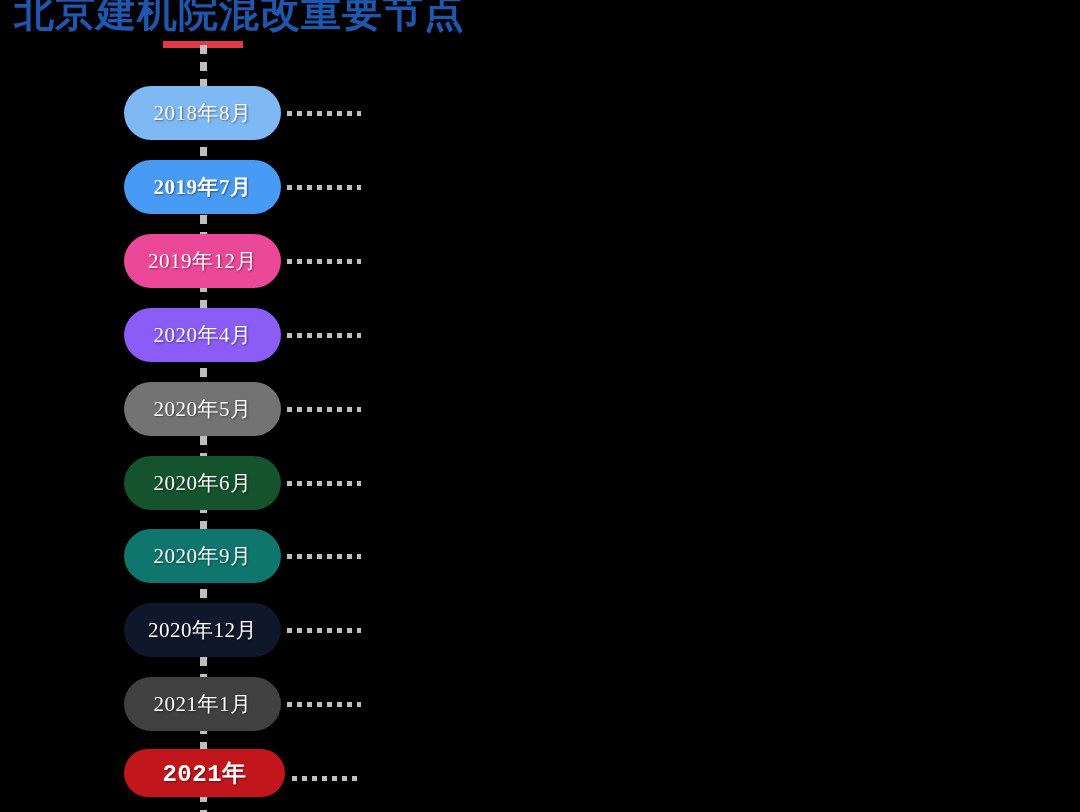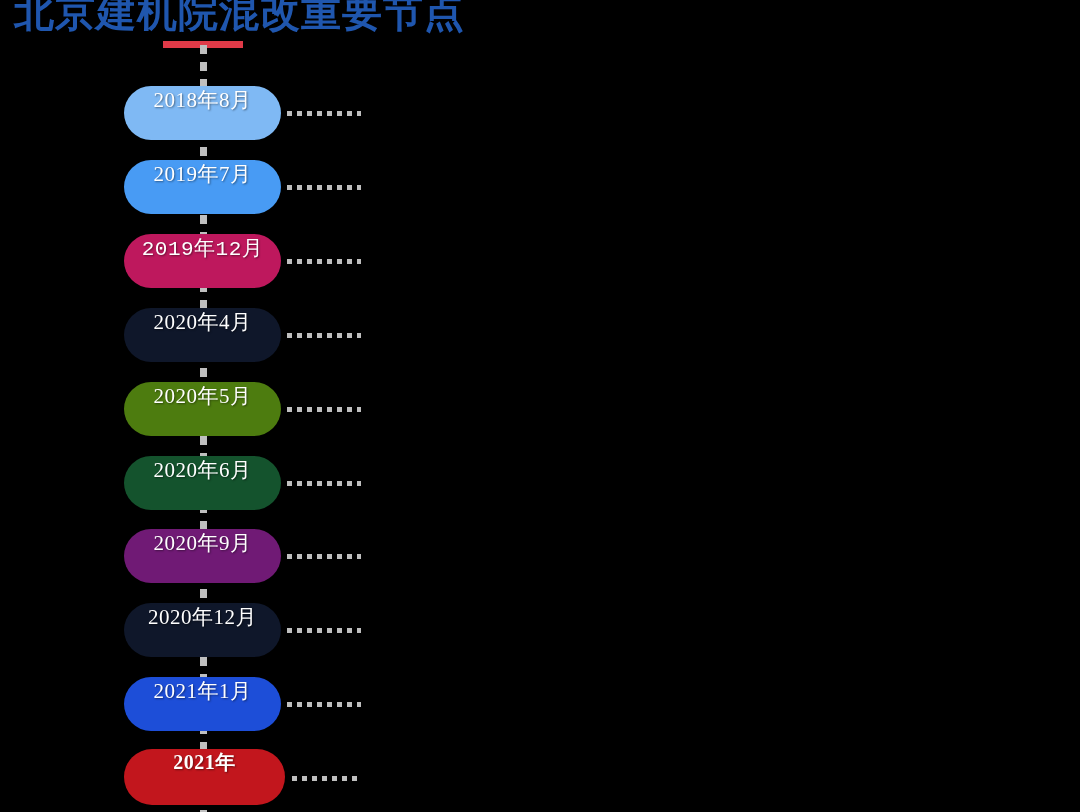--- a/index.html
+++ b/index.html
@@ -59,34 +59,35 @@
     height: 54px;
   }
   .node-pill {
     position: absolute;
     left: 124px;
     top: 0;
     width: 157px;
     height: 54px;
     border-radius: 27px;
     display: flex;
+    align-items: center;
     justify-content: center;
     color: #FFFFFF;
     font-size: 21px;
     letter-spacing: 0.5px;
     text-shadow: 1px 1px 2px rgba(0,0,0,0.45);
     box-sizing: border-box;
     user-select: none;
   }
   .node-pill.emphasis {
-    font-family: Liberation Serif, serif;
+    font-family: Liberation Mono, monospace;
     font-weight: bold;
-    font-size: 20px;
+    font-size: 24px;
     width: 161px;
-    height: 56px;
+    height: 48px;
     border-radius: 28px;
   }
   .connector-dots {
     position: absolute;
     top: 25px;
     left: 287px;
     width: 74px;
     height: 5px;
     background-image: linear-gradient(
       to right,
@@ -107,63 +108,63 @@
 <div id="timeline-spine"></div>
 
 <div id="timeline-container">
     <div class="timeline-row" style="top: 86px;">
       <div class="node-pill" style="background: rgb(127, 185, 244); color: rgb(255, 255, 255);">
         <span>2018年8月</span>
       </div>
       <div class="connector-dots"></div>
     </div>
     <div class="timeline-row" style="top: 160px;">
-      <div class="node-pill" style="background: rgb(72, 155, 244); color: rgb(255, 255, 255);">
+      <div class="node-pill" style="background: rgb(72, 155, 244); color: rgb(255, 255, 255); font-weight: bold;">
         <span>2019年7月</span>
       </div>
       <div class="connector-dots"></div>
     </div>
     <div class="timeline-row" style="top: 234px;">
-      <div class="node-pill" style="background: #be185d; color: rgb(255, 255, 255); font-family: Liberation Mono, monospace;">
+      <div class="node-pill" style="background: #ec4899; color: rgb(255, 255, 255);">
         <span>2019年12月</span>
       </div>
       <div class="connector-dots"></div>
     </div>
     <div class="timeline-row" style="top: 308px;">
-      <div class="node-pill" style="background: #0f172a; color: rgb(255, 255, 255);">
+      <div class="node-pill" style="background: #8b5cf6; color: rgb(255, 255, 255);">
         <span>2020年4月</span>
       </div>
       <div class="connector-dots"></div>
     </div>
     <div class="timeline-row" style="top: 382px;">
-      <div class="node-pill" style="background: #4d7c0f; color: rgb(255, 255, 255);">
+      <div class="node-pill" style="background: #737373; color: rgb(255, 255, 255);">
         <span>2020年5月</span>
       </div>
       <div class="connector-dots"></div>
     </div>
     <div class="timeline-row" style="top: 456px;">
       <div class="node-pill" style="background: #14532d; color: rgb(255, 255, 255);">
         <span>2020年6月</span>
       </div>
       <div class="connector-dots"></div>
     </div>
     <div class="timeline-row" style="top: 529px;">
-      <div class="node-pill" style="background: #701a75; color: rgb(255, 255, 255);">
+      <div class="node-pill" style="background: #0f766e; color: rgb(255, 255, 255);">
         <span>2020年9月</span>
       </div>
       <div class="connector-dots"></div>
     </div>
     <div class="timeline-row" style="top: 603px;">
       <div class="node-pill" style="background: #0f172a; color: rgb(255, 255, 255);">
         <span>2020年12月</span>
       </div>
       <div class="connector-dots"></div>
     </div>
     <div class="timeline-row" style="top: 677px;">
-      <div class="node-pill" style="background: #1d4ed8; color: rgb(255, 255, 255);">
+      <div class="node-pill" style="background: #404040; color: rgb(255, 255, 255);">
         <span>2021年1月</span>
       </div>
       <div class="connector-dots"></div>
     </div>
     <div class="timeline-row" style="top: 749px;">
       <div class="node-pill emphasis" style="background: rgb(194, 22, 29); color: rgb(255, 255, 255);">
         <span>2021年</span>
       </div>
       <div class="connector-dots emphasis"></div>
     </div>

